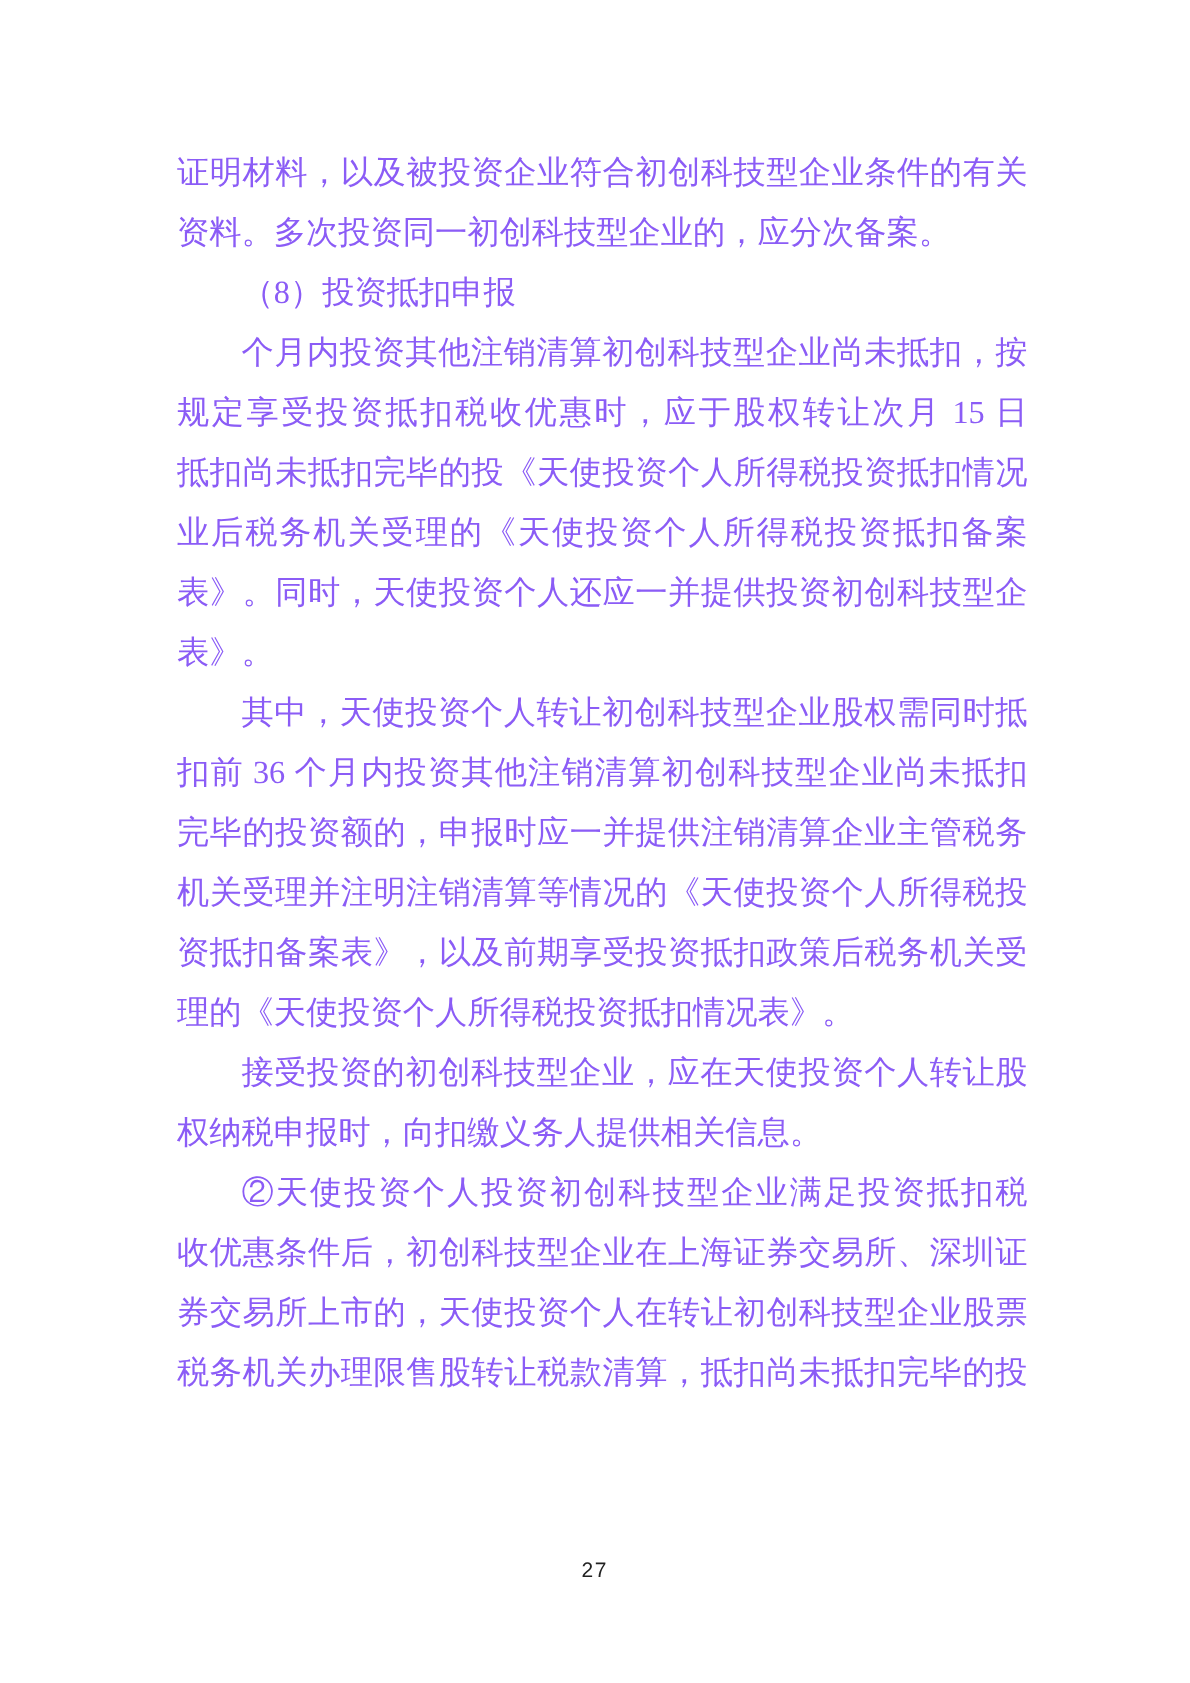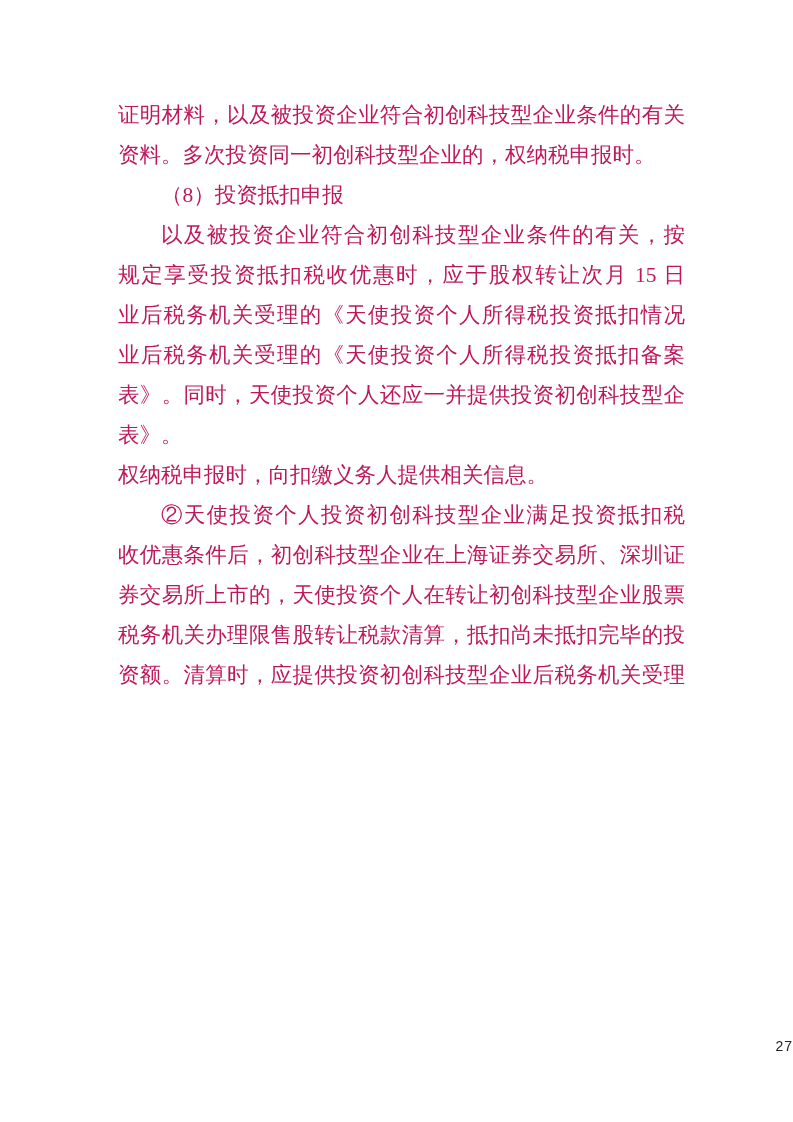--- a/index.html
+++ b/index.html
@@ -15,63 +15,71 @@
     position: absolute;
     left: 118px;
     top: 95px;
     width: 567px;
   }
   .para { margin: 0; padding: 0; }
   .line {
     height: 40px;
     line-height: 40px;
     font-size: 21.5px;
-    color: #be185d;
+    color: #8b5cf6;
     text-align: justify;
     text-align-last: justify;
     overflow: hidden;
   }
   .line.last { text-align-last: left; }
   .line.indent { text-indent: 43px; }
   #page-number {
     position: absolute;
     left: 0;
     top: 1038px;
     width: 793px;
-    text-align: right;
+    text-align: center;
     font-size: 14px;
     color: #222222;
     font-family: "Liberation Sans", sans-serif;
     letter-spacing: 1px;
   }
 </style>
 </head>
 <body>
 
 <div id="doc-body">
     <div class="para">
       <div class="line">证明材料，以及被投资企业符合初创科技型企业条件的有关</div>
-      <div class="line last">资料。多次投资同一初创科技型企业的，权纳税申报时。</div>
+      <div class="line last">资料。多次投资同一初创科技型企业的，应分次备案。</div>
     </div>
     <div class="para">
       <div class="line indent last">（8）投资抵扣申报</div>
     </div>
     <div class="para">
-      <div class="line indent">以及被投资企业符合初创科技型企业条件的有关，按</div>
+      <div class="line indent">个月内投资其他注销清算初创科技型企业尚未抵扣，按</div>
       <div class="line">规定享受投资抵扣税收优惠时，应于股权转让次月 15 日内，</div>
-      <div class="line">业后税务机关受理的《天使投资个人所得税投资抵扣情况</div>
+      <div class="line">抵扣尚未抵扣完毕的投《天使投资个人所得税投资抵扣情况</div>
       <div class="line">业后税务机关受理的《天使投资个人所得税投资抵扣备案</div>
       <div class="line">表》。同时，天使投资个人还应一并提供投资初创科技型企</div>
       <div class="line last">表》。</div>
     </div>
     <div class="para">
+      <div class="line indent">其中，天使投资个人转让初创科技型企业股权需同时抵</div>
+      <div class="line">扣前 36 个月内投资其他注销清算初创科技型企业尚未抵扣</div>
+      <div class="line">完毕的投资额的，申报时应一并提供注销清算企业主管税务</div>
+      <div class="line">机关受理并注明注销清算等情况的《天使投资个人所得税投</div>
+      <div class="line">资抵扣备案表》，以及前期享受投资抵扣政策后税务机关受</div>
+      <div class="line last">理的《天使投资个人所得税投资抵扣情况表》。</div>
+    </div>
+    <div class="para">
+      <div class="line indent">接受投资的初创科技型企业，应在天使投资个人转让股</div>
       <div class="line last">权纳税申报时，向扣缴义务人提供相关信息。</div>
     </div>
     <div class="para">
       <div class="line indent">②天使投资个人投资初创科技型企业满足投资抵扣税</div>
       <div class="line">收优惠条件后，初创科技型企业在上海证券交易所、深圳证</div>
       <div class="line">券交易所上市的，天使投资个人在转让初创科技型企业股票</div>
       <div class="line">税务机关办理限售股转让税款清算，抵扣尚未抵扣完毕的投</div>
-      <div class="line">资额。清算时，应提供投资初创科技型企业后税务机关受理</div>
     </div>
   </div>
 
 <div id="page-number">27</div>
 
 </body></html>

